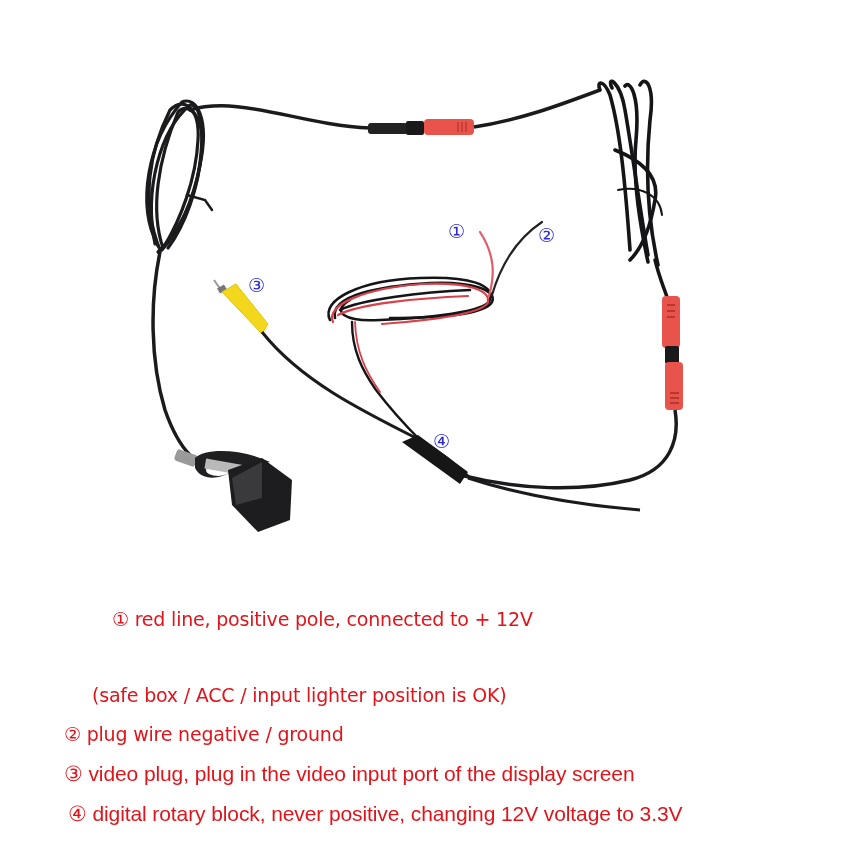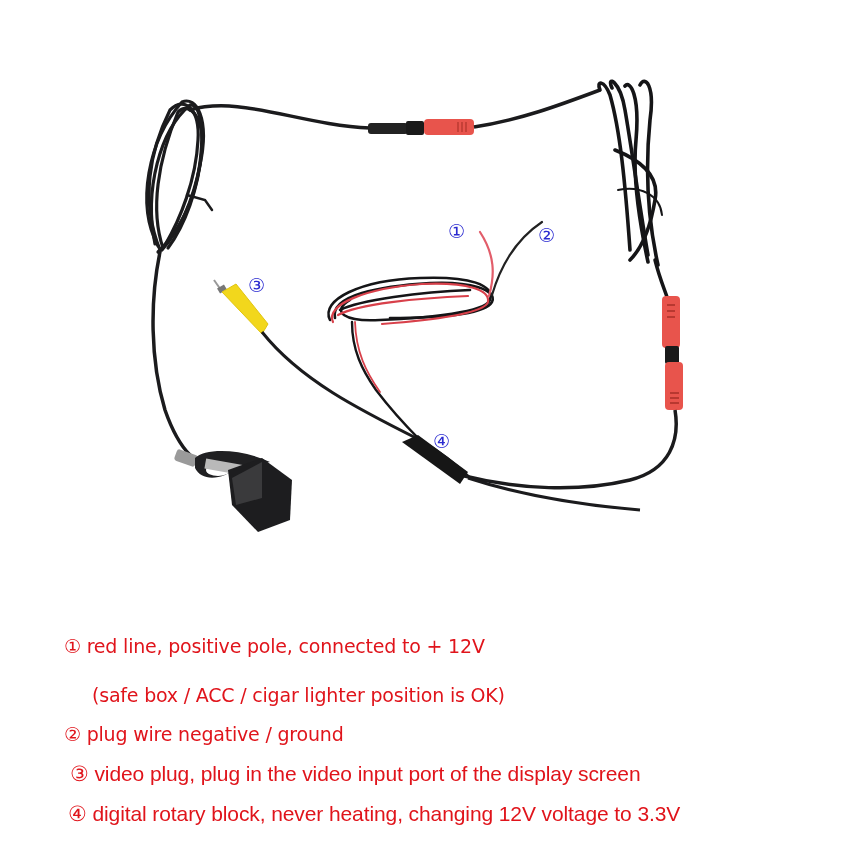--- a/index.html
+++ b/index.html
@@ -103,17 +103,17 @@
     <path d="M228 470 L262 458 L292 480 L290 520 L258 532 L232 505 Z" fill="#1d1d1f"></path>
     <path d="M232 478 L262 462 L262 498 L236 505 Z" fill="#3a3a3c"></path>
   </g>
 </svg>
 
 <div class="marker" style="left:448px; top:222px;">①</div>
 <div class="marker" style="left:538px; top:226px;">②</div>
 <div class="marker" style="left:248px; top:276px;">③</div>
 <div class="marker" style="left:433px; top:432px;">④</div>
 
-<div class="caption" style="top:635px;">① red line, positive pole, connected to + 12V</div>
-<div class="caption" style="top:684px; left:92px;">(safe box / ACC / cigar lighter position is OK)</div>
+<div class="caption" style="top:608px;margin-left:48px;">① red line, positive pole, connected to + 12V</div>
+<div class="caption" style="top:684px; left:92px;">(safe box / ACC / input lighter position is OK)</div>
 <div class="caption" style="top:723px;">② plug wire negative / ground</div>
-<div class="caption narrow" style="top:762px;margin-left:6px;">③ video plug, plug in the video input port of the display screen</div>
-<div class="caption narrow" style="top:802px; left:68px;">④ digital rotary block, never heating, changing 12V voltage to 3.3V</div>
+<div class="caption narrow" style="top:762px;">③ video plug, plug in the video input port of the display screen</div>
+<div class="caption narrow" style="top:802px; left:68px;">④ digital rotary block, never positive, changing 12V voltage to 3.3V</div>
 
 </body></html>

